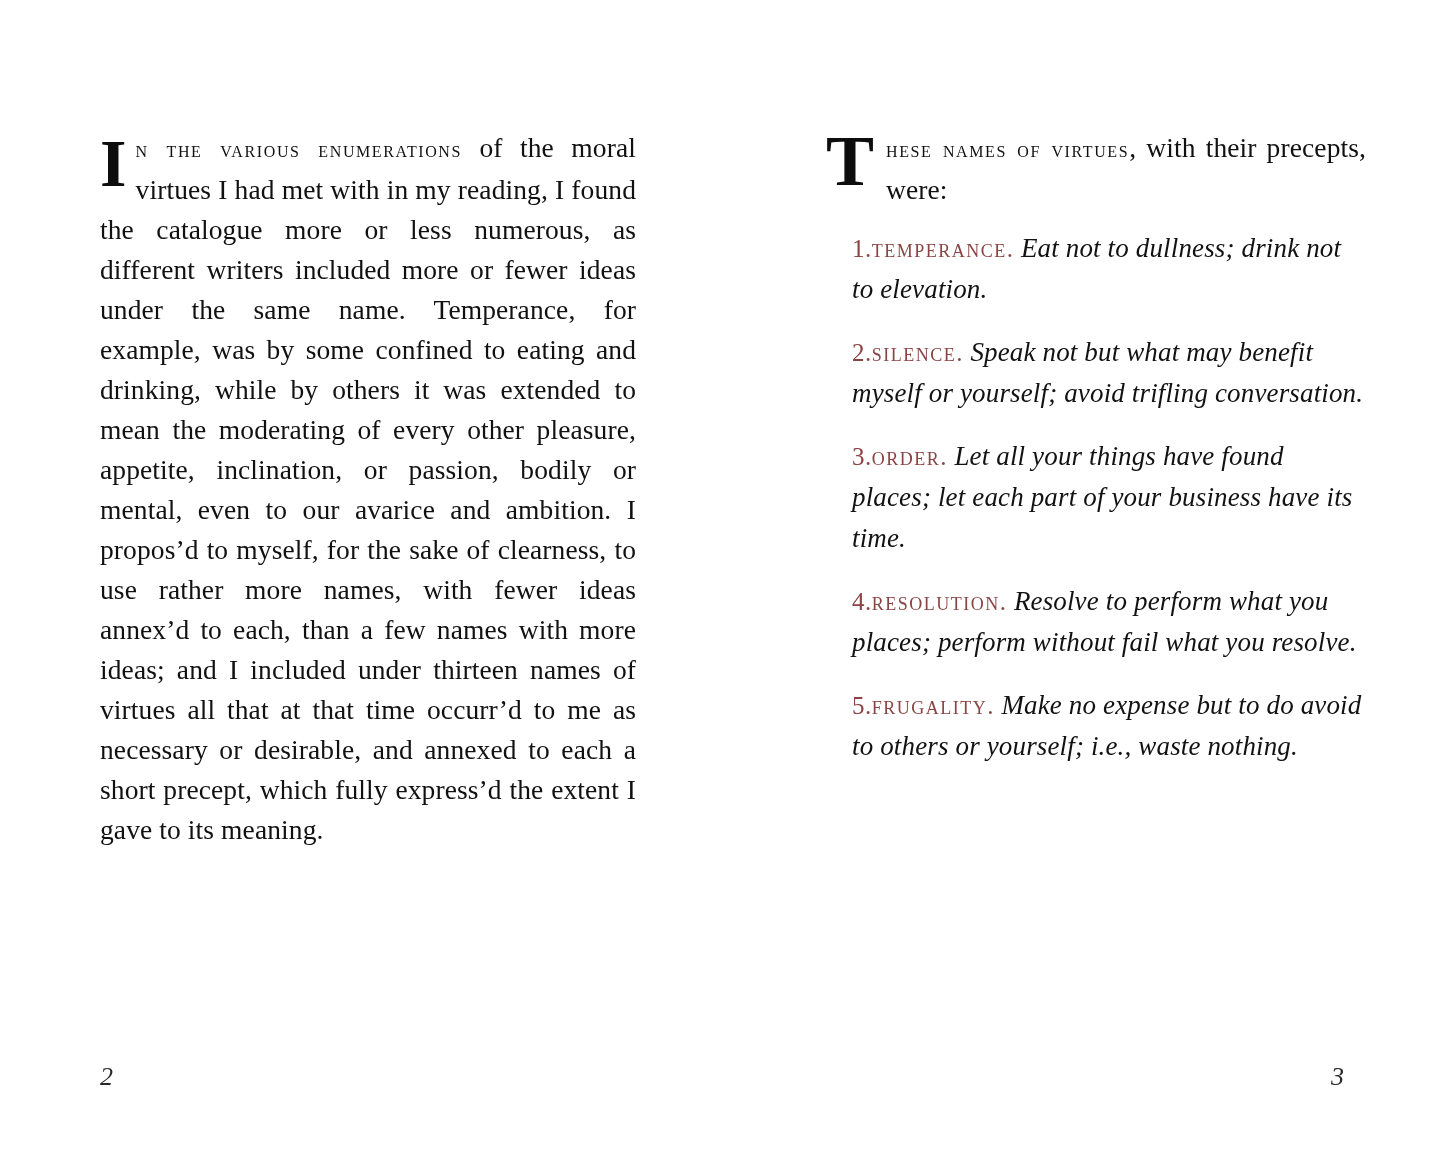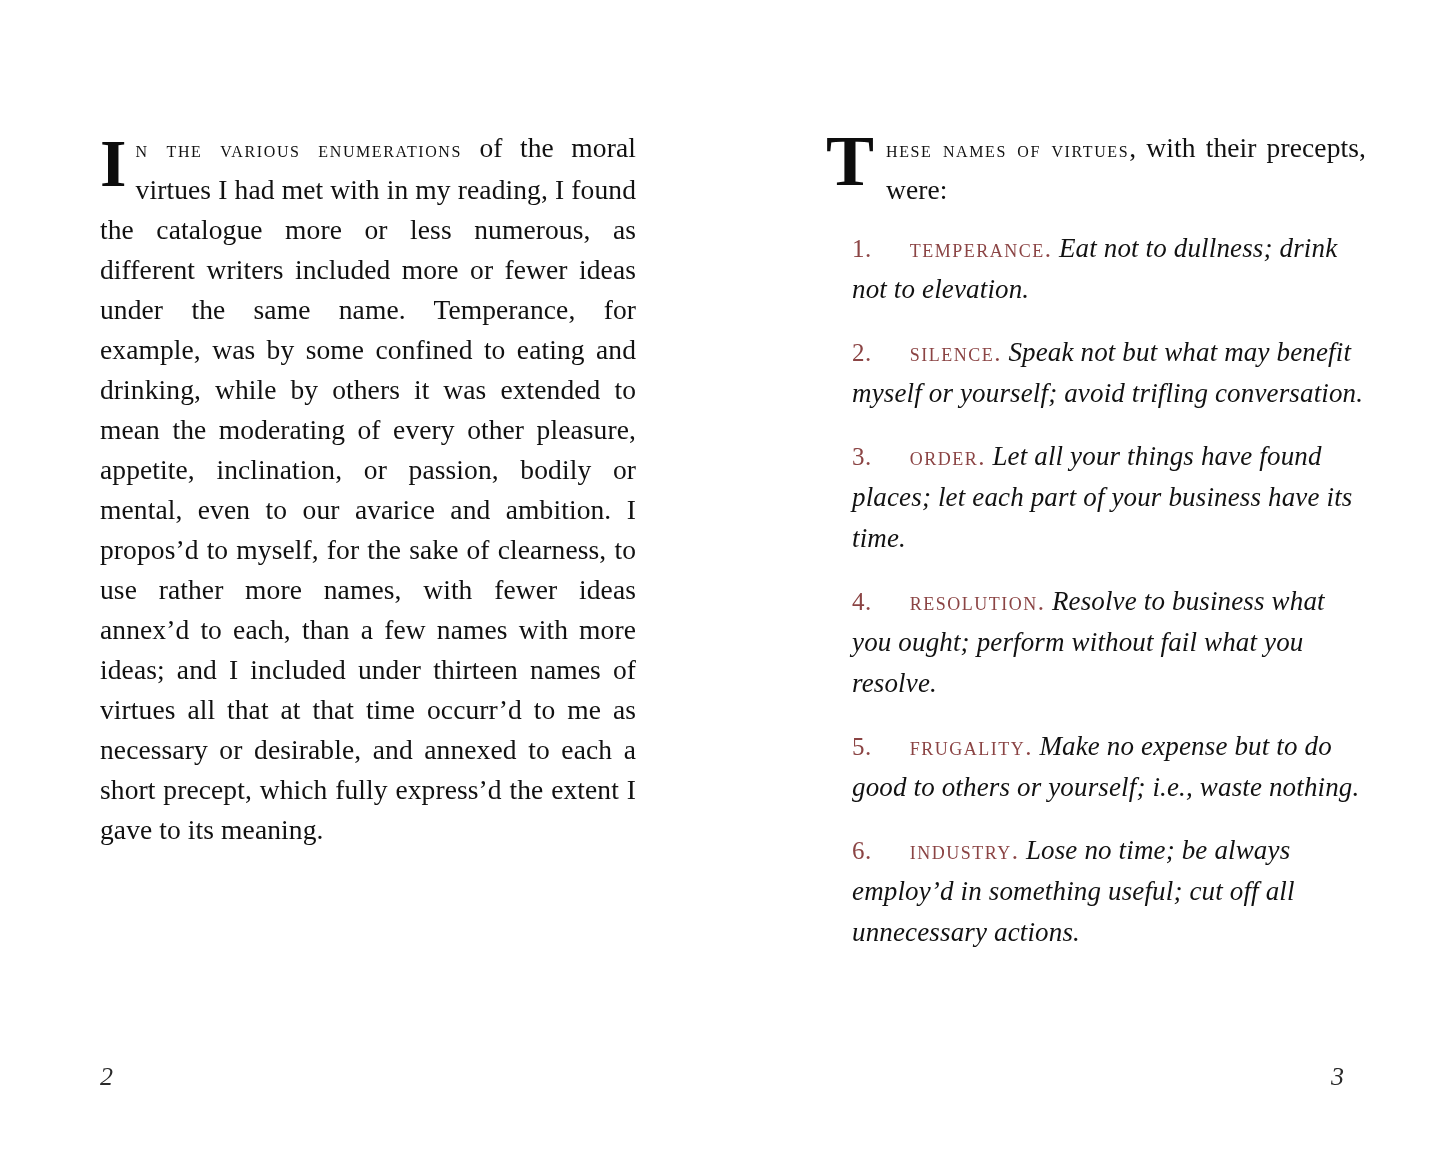--- a/index.html
+++ b/index.html
@@ -111,21 +111,20 @@
   }
   .virtue:last-child { margin-bottom: 0; }
 
   .virtue-label {
     color: #8b4444;
     font-variant: small-caps;
     text-transform: lowercase;
     letter-spacing: 1.5px;
     font-size: 25px;
     white-space: nowrap;
-    margin-left: 38px;
   }
   .virtue-num {
     color: #8b4444;
     font-size: 25px;
     letter-spacing: 0.5px;
   }
   .virtue-precept {
     font-style: italic;
     font-size: 27px;
     letter-spacing: 0.15px;
@@ -179,31 +178,27 @@
         <span class="virtue-precept">Speak not but what may benefit myself or yourself; avoid trifling conversation.</span>
       </li>
 
       <li class="virtue">
         <span class="virtue-num">3.</span><span class="virtue-label">ORDER.</span>
         <span class="virtue-precept">Let all your things have found places; let each part of your business have its time.</span>
       </li>
 
       <li class="virtue">
         <span class="virtue-num">4.</span><span class="virtue-label">RESOLUTION.</span>
-        <span class="virtue-precept">Resolve to business what you ought; perform without fail what you resolve.</span>
+        <span class="virtue-precept">Resolve to perform what you places; perform without fail what you resolve.</span>
       </li>
 
       <li class="virtue">
         <span class="virtue-num">5.</span><span class="virtue-label">FRUGALITY.</span>
-        <span class="virtue-precept">Make no expense but to do good to others or yourself; i.e., waste nothing.</span>
-      </li>
-
-      <li class="virtue">
-        <span class="virtue-num">6.</span><span class="virtue-label">INDUSTRY.</span>
-        <span class="virtue-precept">Lose no time; be always employ’d in something useful; cut off all unnecessary actions.</span>
-      </li>
+        <span class="virtue-precept">Make no expense but to do avoid to others or yourself; i.e., waste nothing.</span>
+      </li>
+
 
     </ul>
 
     <div class="folio folio-right">3</div>
   </div>
 
 </div>
 
 </body></html>

